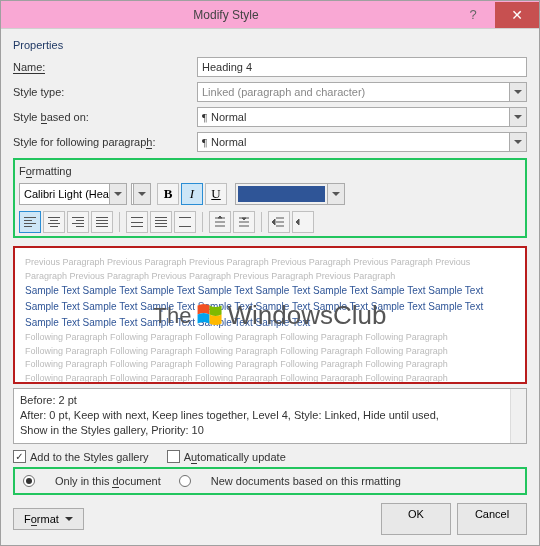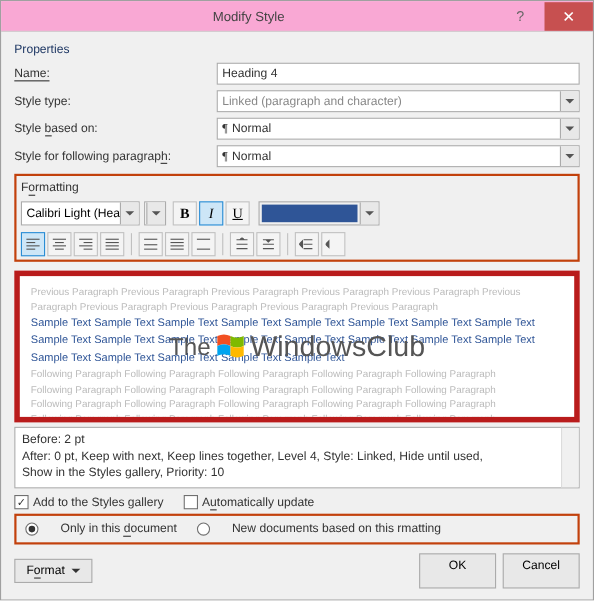--- a/index.html
+++ b/index.html
@@ -14,40 +14,40 @@
 .section-label { color: #1f3864; font-size: 11px; margin: 2px 0 6px 0; }
 .prop-row { display: flex; align-items: center; margin-bottom: 5px; }
 .prop-label { width: 184px; color: #333; }
 .prop-label span { border-bottom: 1px solid #333; }
 .prop-input { flex: 1; height: 20px; border: 1px solid #ababab; background: #fff; padding: 0 4px; color: #333; }
 .prop-combo { flex: 1; height: 20px; border: 1px solid #ababab; background: #fff; display: flex; align-items: center; padding: 0 4px; color: #333; position: relative; }
 .prop-combo.disabled { color: #888; }
 .combo-arrow { position: absolute; right: 0; top: 0; width: 17px; height: 100%; border-left: 1px solid #ababab; background: #e8e8e8; display: flex; align-items: center; justify-content: center; }
 .combo-arrow::after { content: ""; border-left: 4px solid transparent; border-right: 4px solid transparent; border-top: 4px solid #555; }
 .pilcrow { font-family: serif; margin-right: 4px; }
-.red-box { border: 2px solid #c2410c; padding: 3px 4px; margin-top: 6px; }
+.red-box { border: 2px solid #22c55e; padding: 3px 4px; margin-top: 6px; }
 .fmt-row1 { display: flex; align-items: center; gap: 4px; margin-top: 4px; }
 .fmt-combo { height: 22px; border: 1px solid #ababab; background: #fff; display: flex; align-items: center; padding: 0 4px; position: relative; }
 .fmt-combo .combo-arrow { background: #e8e8e8; }
 .font-combo { width: 108px; }
 .size-combo { width: 20px; }
 .biu { display: flex; gap: 2px; margin-left: 2px; }
 .biu-btn { width: 22px; height: 22px; border: 1px solid #c0c0c0; background: #f4f4f4; display: flex; align-items: center; justify-content: center; font-family: "Times New Roman", serif; font-size: 13px; cursor: pointer; }
 .biu-btn.bold { font-weight: bold; }
 .biu-btn.italic { font-style: italic; border: 1px solid #2a8dd4; background: #cde6f7; }
 .biu-btn.underline { text-decoration: underline; }
 .color-combo { width: 110px; height: 22px; border: 1px solid #ababab; display: flex; align-items: center; margin-left: 4px; }
 .color-swatch { flex: 1; height: 16px; margin: 2px; background: #2f5597; }
 .toolbar2 { display: flex; align-items: center; gap: 2px; margin-top: 6px; }
 .tbtn { width: 22px; height: 22px; border: 1px solid #c0c0c0; background: #f4f4f4; display: flex; align-items: center; justify-content: center; cursor: pointer; }
 .tbtn.active { border: 1px solid #2a8dd4; background: #cde6f7; }
 .tsep { width: 1px; height: 20px; background: #c0c0c0; margin: 0 4px; }
 .align-icon { width: 12px; height: 10px; display: flex; flex-direction: column; justify-content: space-between; }
 .align-icon div { height: 1px; background: #555; }
-.preview { border: 5px solid #b91c1c; background: #fff; margin-top: 8px; padding: 8px 10px; height: 138px; overflow: hidden; position: relative; }
+.preview { border: 2px solid #b91c1c; background: #fff; margin-top: 8px; padding: 8px 10px; height: 138px; overflow: hidden; position: relative; }
 .prev-line { font-size: 9px; color: #bbb; line-height: 1.5; white-space: nowrap; overflow: hidden; }
 .sample-line { font-size: 10px; color: #2f5597; line-height: 1.6; }
 .watermark { position: absolute; top: 50%; left: 50%; transform: translate(-50%, -50%); display: flex; align-items: center; gap: 4px; pointer-events: none; }
 .watermark-text { font-size: 26px; font-weight: 300; color: #555; }
 .wm-the { font-size: 22px; }
 .flag { width: 28px; height: 28px; }
 .desc-box { border: 1px solid #ababab; background: #fff; margin-top: 4px; padding: 4px 6px; height: 56px; color: #333; line-height: 1.35; position: relative; }
 .desc-scrollbar { position: absolute; right: 0; top: 0; width: 16px; height: 100%; background: #f0f0f0; border-left: 1px solid #dcdcdc; }
 .checks { margin-top: 6px; display: flex; gap: 18px; }
 .check-item { display: flex; align-items: center; gap: 4px; color: #333; }

